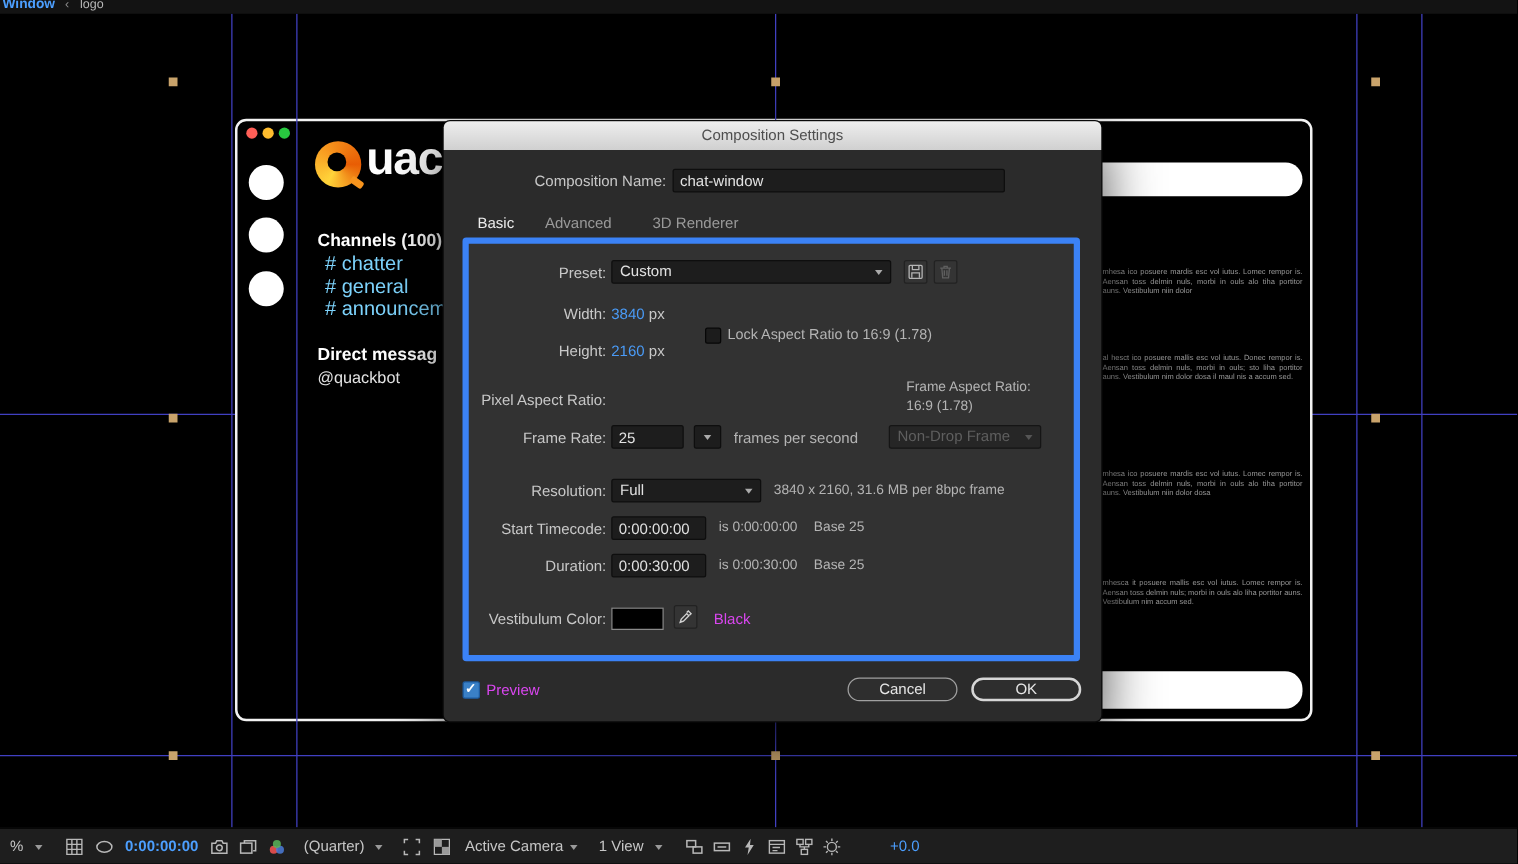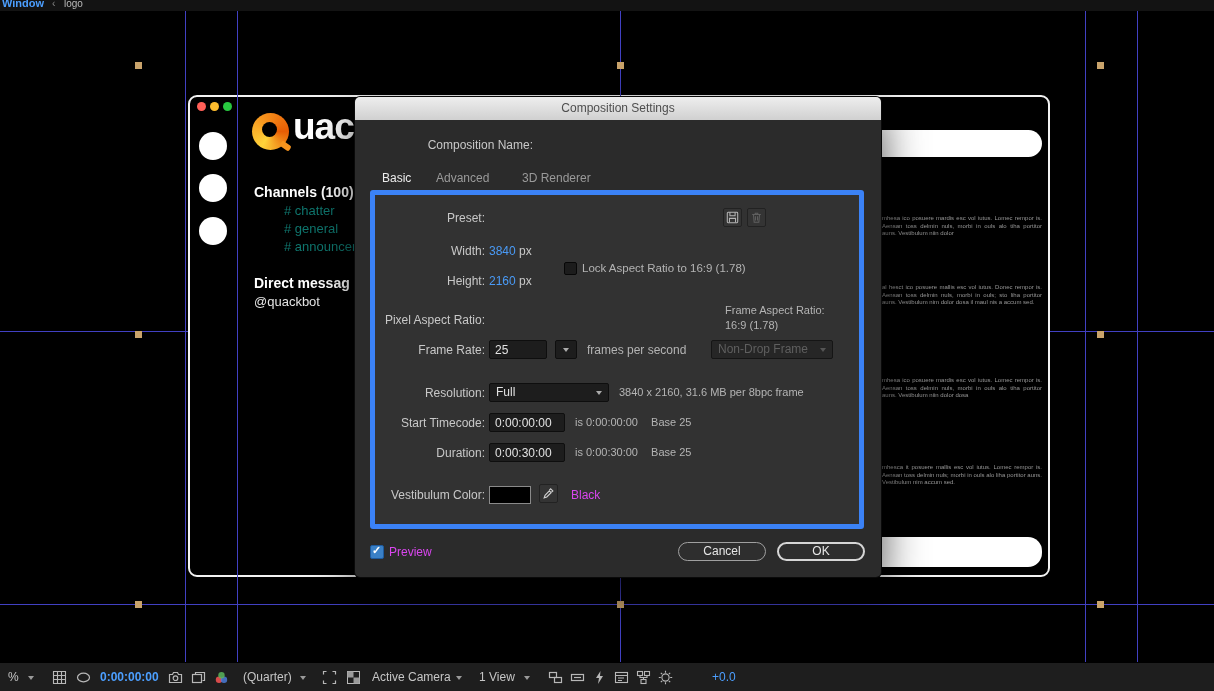--- a/index.html
+++ b/index.html
@@ -19,21 +19,21 @@
 
   
   .chatwin{position:absolute;left:188px;top:95px;width:858px;height:478px;background:#000;border:2px solid #f2f2f2;border-radius:9px;z-index:20;}
   .tl{position:absolute;width:9px;height:9px;border-radius:50%;top:5px;}
   .avatar{position:absolute;left:9px;width:28px;height:28px;border-radius:50%;background:#fff;}
   .logo-q{position:absolute;left:62px;top:16px;width:37px;height:37px;border-radius:50%;background:conic-gradient(from 210deg,#ffd43a,#f7941d,#e85d04,#ffd43a);}
   .logo-q::after{content:"";position:absolute;left:10px;top:9px;width:15px;height:15px;background:#000;border-radius:50%;}
   .logo-q::before{content:"";position:absolute;right:-2px;bottom:1px;width:11px;height:6px;background:#f7941d;transform:rotate(35deg);border-radius:2px;}
   .logo-text{position:absolute;left:103px;top:9px;font-size:37px;font-weight:bold;color:#fff;letter-spacing:-1px;}
   .ch-head{position:absolute;left:64px;font-size:14px;font-weight:bold;color:#fff;white-space:nowrap;}
-  .ch-item{position:absolute;left:70px;font-size:13px;color:#0f766e;white-space:nowrap;margin-left:24px;}
+  .ch-item{position:absolute;left:70px;font-size:16px;color:#7dd3fc;white-space:nowrap;}
   .ch-item2{position:absolute;left:64px;font-size:13px;color:#e4e4e4;white-space:nowrap;}
   .blur-p{position:absolute;left:692px;width:160px;font-size:6px;line-height:7.6px;color:#979797;text-align:justify;}
   .chat-bar{position:absolute;left:500px;width:352px;background:#fff;border-radius:14px;}
 
   
   .dialog{position:absolute;left:355px;top:97px;width:526px;height:480px;background:#2b2b2b;border-radius:5px;z-index:50;
           box-shadow:0 0 0 1px #0a0a0a,0 16px 44px rgba(0,0,0,.7);font-size:12px;color:#c8c8c8;}
   .dlg-title{position:absolute;left:0;top:0;width:526px;height:23px;background:linear-gradient(#eeeeee,#d0d0d0);
              border-radius:5px 5px 0 0;text-align:center;line-height:23px;font-size:12px;color:#4e4e4e;}
   .dlg-label{position:absolute;text-align:right;color:#c8c8c8;}
@@ -123,28 +123,32 @@
     <div class="blur-p" style="top:187px">al hesct ico posuere mallis esc vol iutus. Donec rempor is. Aensan toss delmin nuls, morbi in ouls; sto liha portitor auns. Vestibulum nim dolor dosa il maul nis a accum sed.</div>
     <div class="blur-p" style="top:280px">mhesa ico posuere mardis esc vol iutus. Lomec rempor is. Aensan toss delmin nuls, morbi in ouls alo tiha portitor auns. Vestibulum niin dolor dosa</div>
     <div class="blur-p" style="top:367px">mhesca it posuere mallis esc vol iutus. Lomec rempor is. Aensan toss delmin nuls; morbi in ouls alo liha portitor auns. Vestibulum nim accum sed.</div>
     <div class="chat-bar" style="top:440px;height:30px"></div>
   </div>
 
   <div class="dialog">
     <div class="dlg-title">Composition Settings</div>
 
     <div class="dlg-label" style="left:0;top:41px;width:178px">Composition Name:</div>
+    <input class="tinput" style="left: 183px; top: 38px; width: 266px;" value="chat-window">
 
     <div class="tab active" style="left:27px">Basic</div>
     <div class="tab" style="left:81px">Advanced</div>
     <div class="tab" style="left:167px">3D Renderer</div>
 
     <div class="panel">
 
       <div class="plabel" style="top:16px">Preset:</div>
+      <div class="combo" style="left:114px;top:13px;width:224px">
+        <span>Custom</span><i class="chev"></i>
+      </div>
       <div class="iconbtn" style="left:348px;top:13px">
         <svg width="13" height="13" viewBox="0 0 15 15">
           <g fill="none" stroke="#b5b5b5" stroke-width="1.2">
             <rect x="1.5" y="1.5" width="12" height="12" rx="1"></rect>
             <path d="M4.5 1.5v4h6v-4 M4 13v-4.5h7V13"></path>
           </g>
         </svg>
       </div>
       <div class="iconbtn" style="left:372px;top:13px">
         <svg width="13" height="13" viewBox="0 0 15 15">

